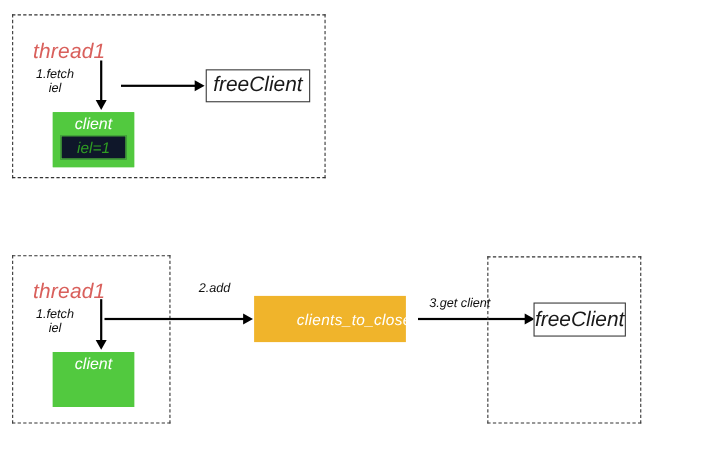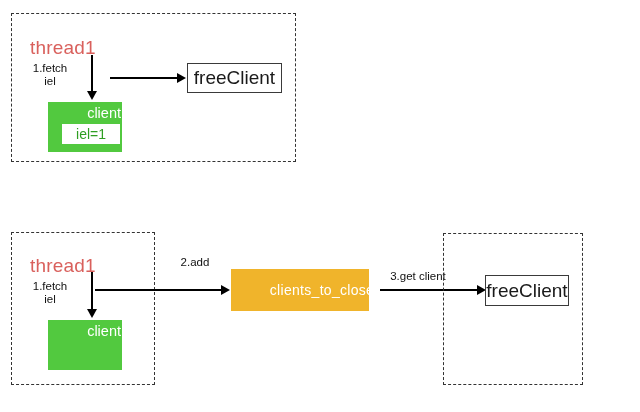--- a/index.html
+++ b/index.html
@@ -10,20 +10,21 @@
   body {
     font-family: "Liberation Sans", sans-serif;
     -webkit-font-smoothing: antialiased;
   }
   #canvas {
     position: relative;
     width: 640px;
     height: 412px;
     background: #ffffff;
     overflow: hidden;
+    font-style: italic;
   }
 
   
   .thread-box {
     position: absolute;
     border: 1.5px dashed #333333;
     box-sizing: border-box;
     background: transparent;
   }
   .thread-title {
@@ -50,35 +51,35 @@
   }
 
   
   .client-node {
     position: absolute;
     box-sizing: border-box;
     background: #52c93f;
     border: 1px solid #52c93f;
     display: flex;
     flex-direction: column;
-    align-items: flex-end;
+    align-items: center;
     justify-content: flex-start;
     padding-top: 2px;
   }
   .client-title {
     color: #ffffff;
     font-size: 14.5px;
     line-height: 17px;
     white-space: nowrap;
   }
   .client-inner {
     margin-top: 1px;
     width: calc(100% - 12px);
     height: 22px;
-    background: #ffffff;
+    background: #0f172a;
     border: 1.2px solid #52c93f;
     box-sizing: border-box;
     display: flex;
     align-items: center;
     justify-content: center;
   }
   .client-inner span {
     color: #2f9e22;
     font-size: 14px;
     white-space: nowrap;

